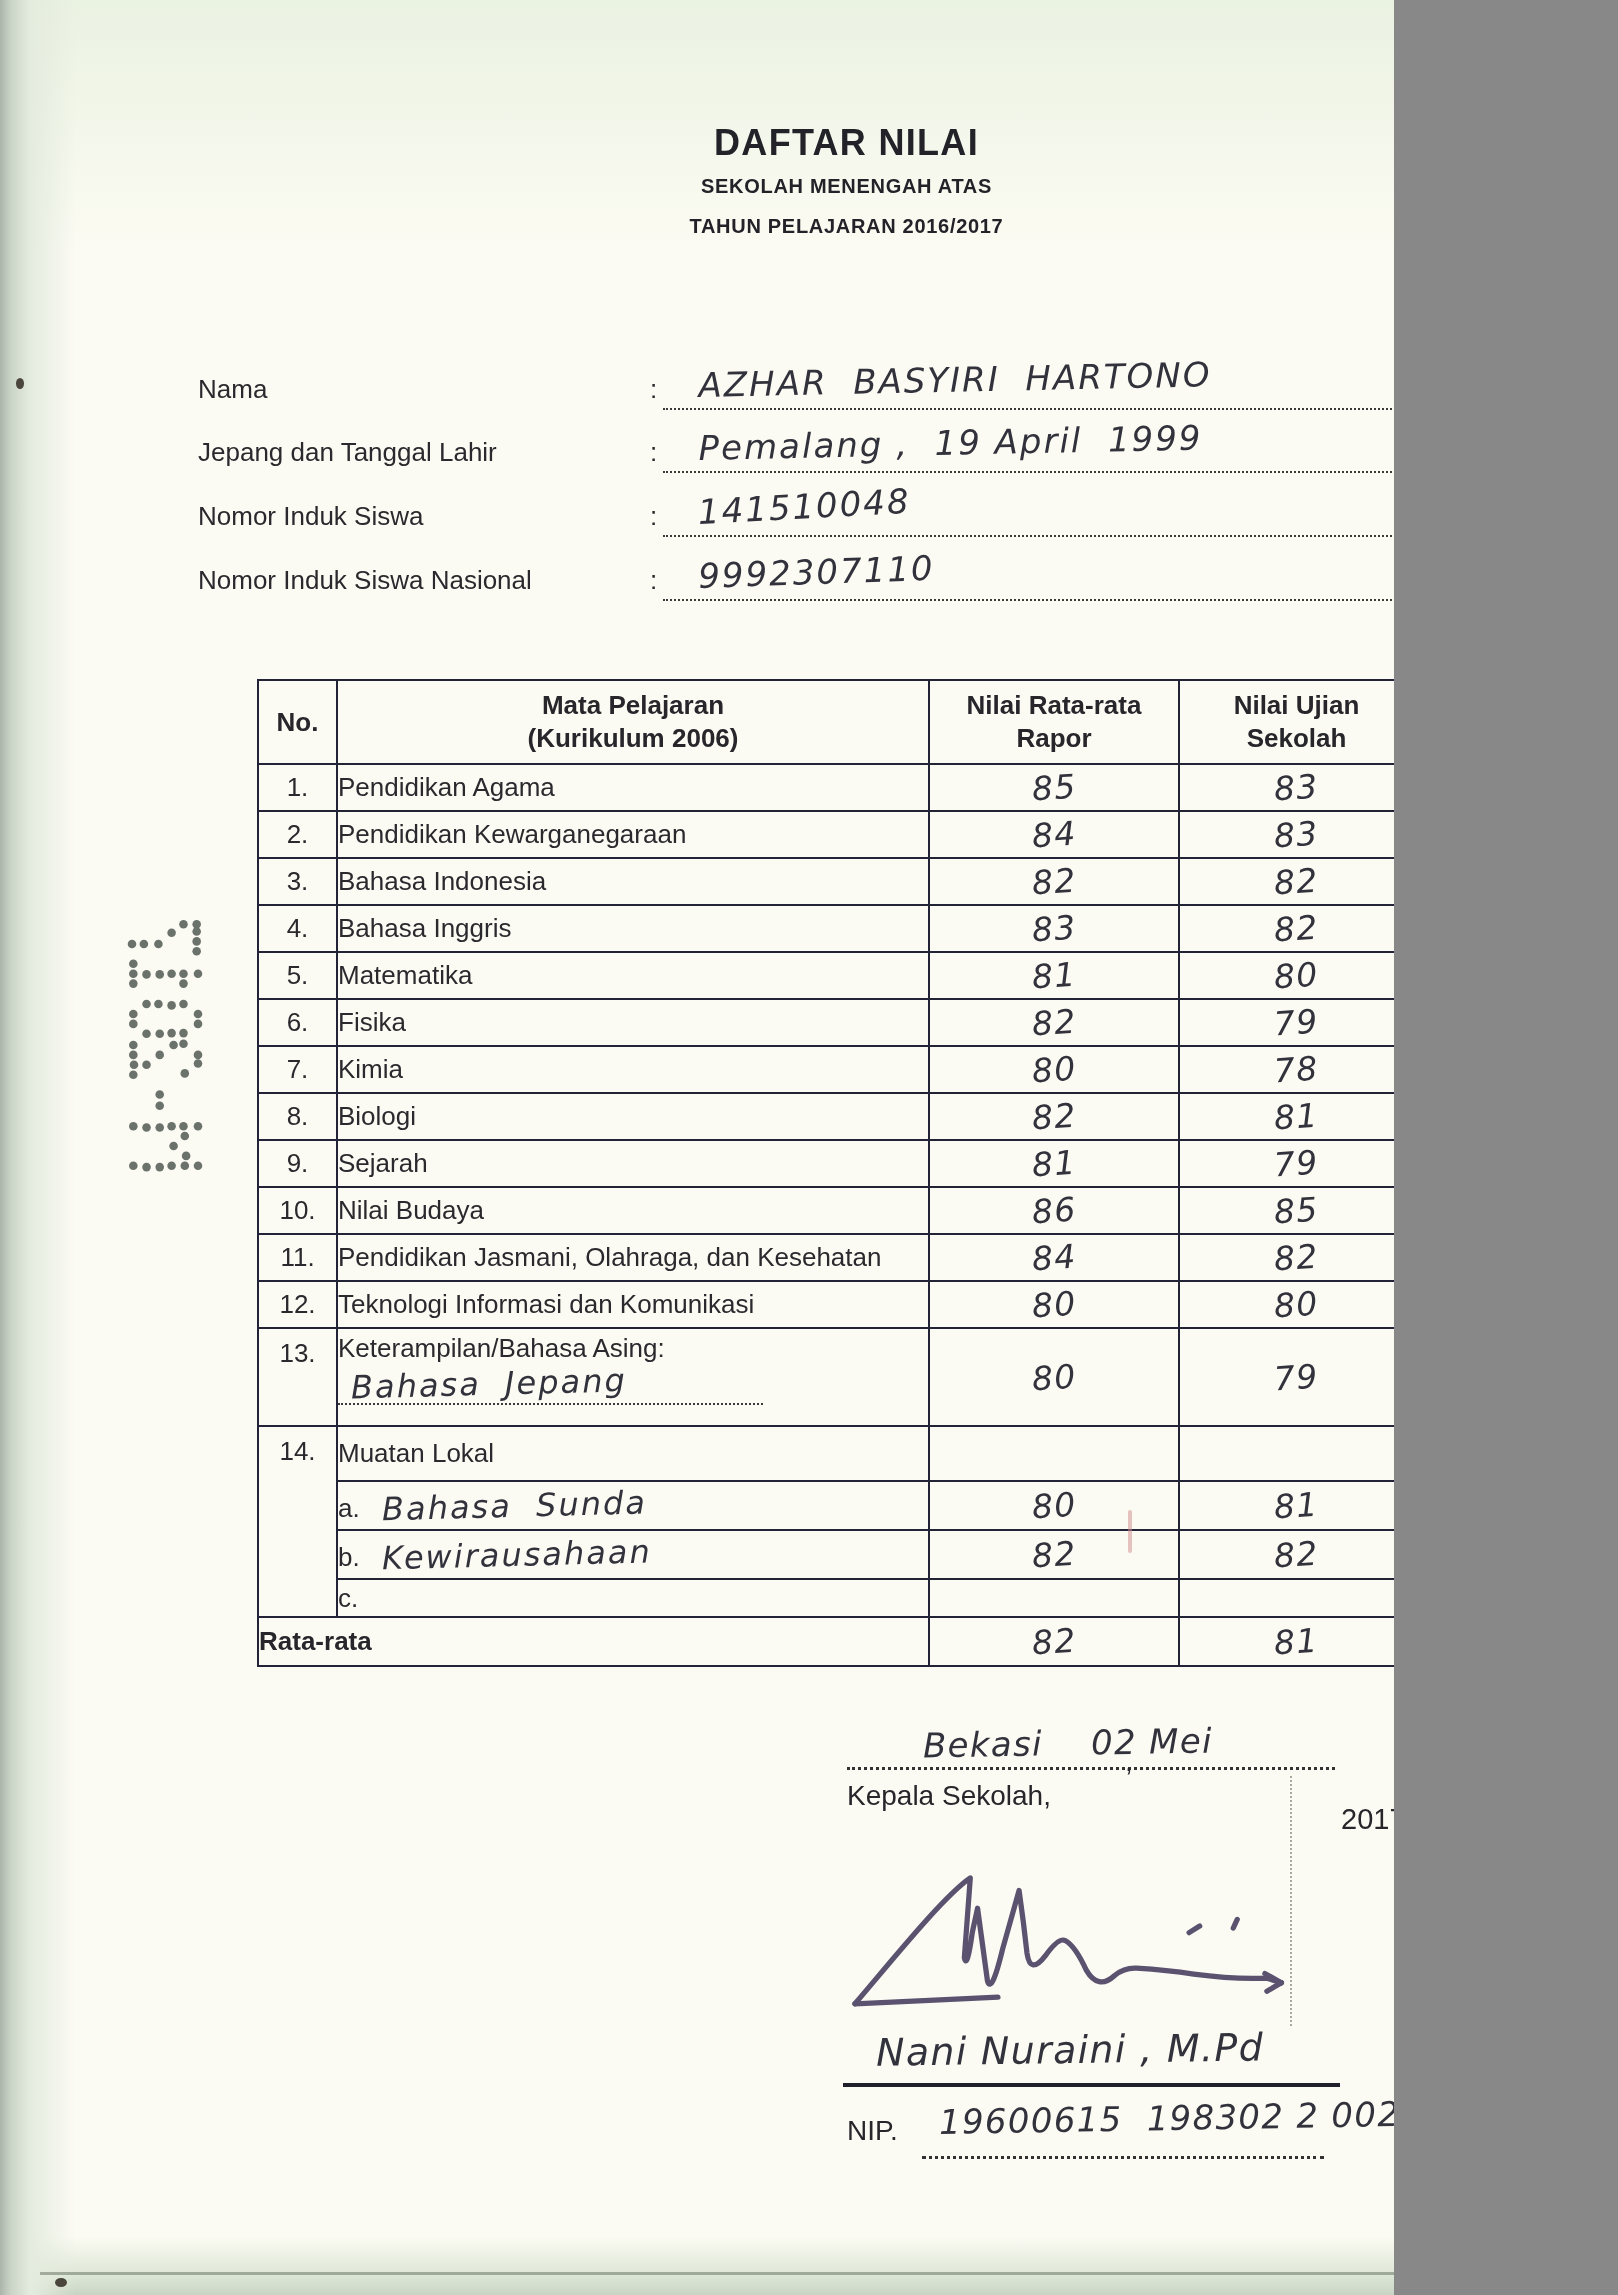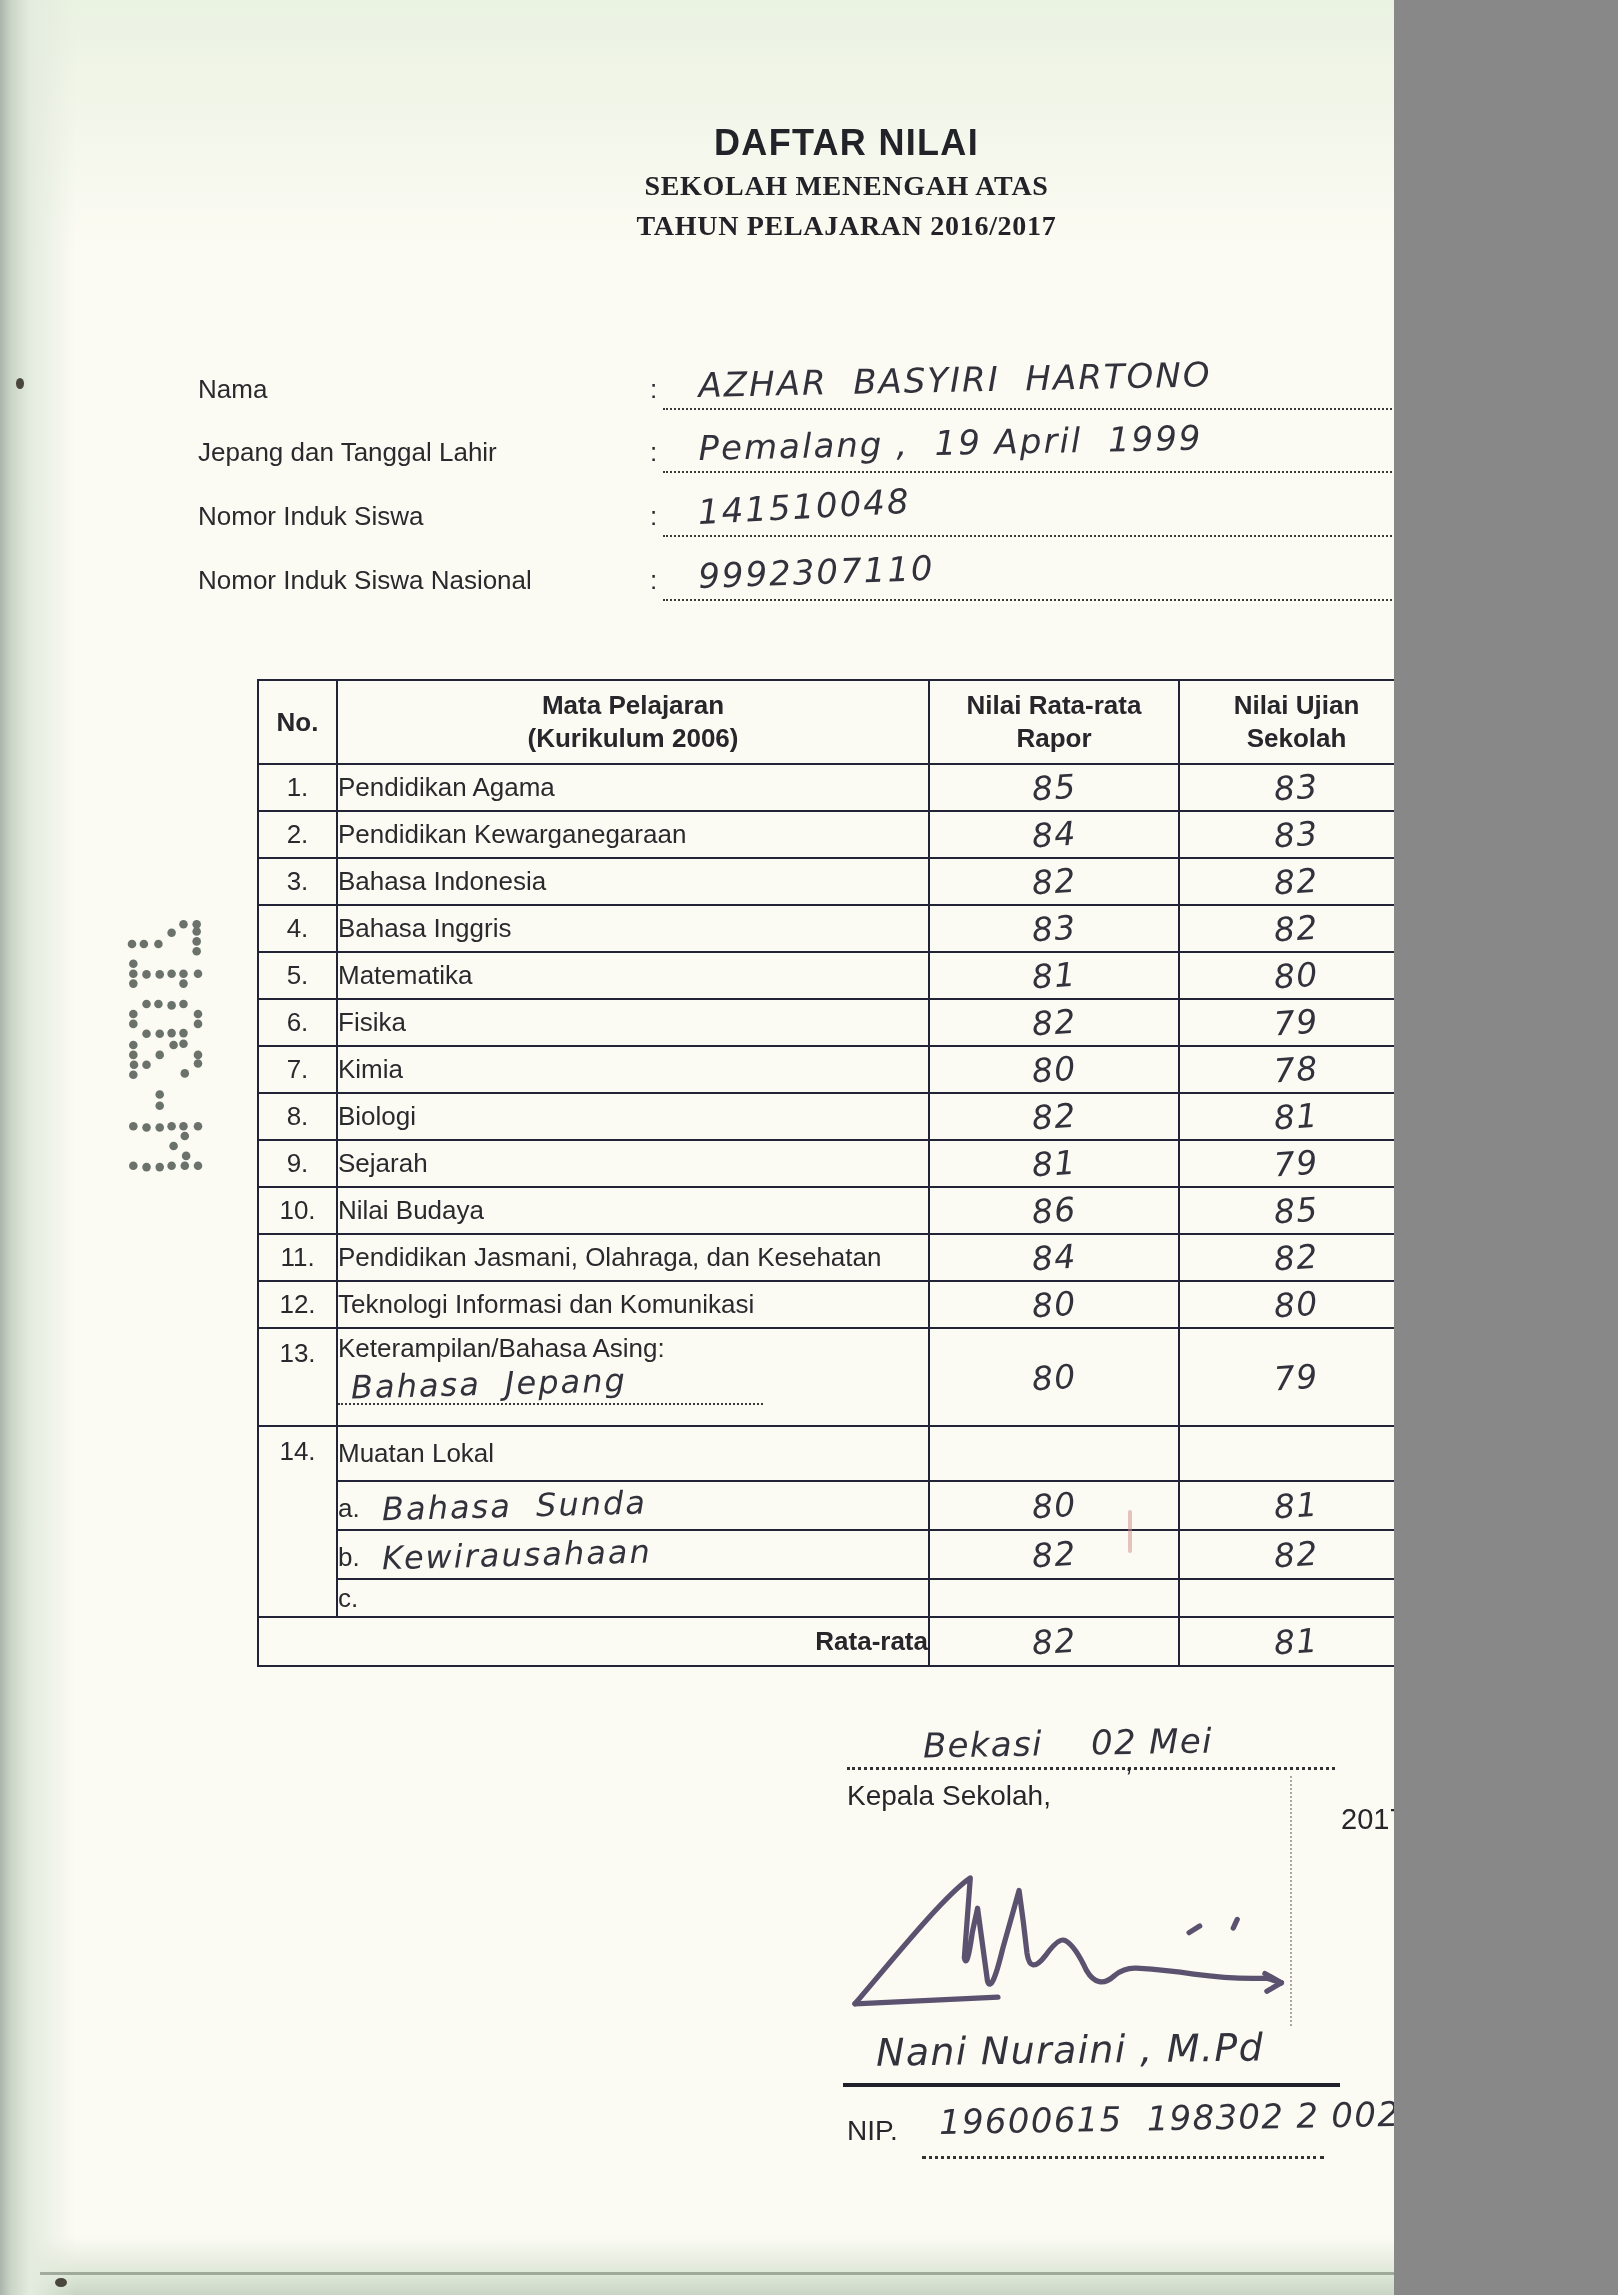--- a/index.html
+++ b/index.html
@@ -9,21 +9,21 @@
     background:
       linear-gradient(90deg,#aab4a9 0px,#c9d3c6 10.5px,#e4ecdf 30px,rgba(230,238,225,0) 76px),
       linear-gradient(180deg,#eaf2e2 0%,rgba(240,246,235,0) 11%),
       linear-gradient(0deg,#c8d4c4 0px,#dce6d6 18.4px,rgba(225,235,219,0) 59px),
       #fcfbf3;
   }
   .abs{position:absolute;}
   
   .title-block{left:75px;top:120px;width:1543px;text-align:center;}
   .t1{font-size:36px;font-weight:bold;letter-spacing:1.3px;line-height:46px;color:#222228;}
-  .t2{font-size:28px;font-weight:bold;letter-spacing:0.7px;line-height:40px;color:#222228;font-family:Liberation Serif, serif;}
+  .t2{font-size:20px;font-weight:bold;letter-spacing:0.7px;line-height:40px;color:#222228;}
   
   .info-row{left:198px;width:1318px;height:49px;}
   .info-label{position:absolute;left:0;bottom:5.3px;font-size:26px;color:#2a2a2e;white-space:nowrap;}
   .info-colon{position:absolute;left:452px;bottom:5.3px;font-size:26px;color:#2a2a2e;}
   .info-line{position:absolute;left:465px;right:0;bottom:0;border-bottom:2.6px dotted #3a3a3a;height:100%;}
   .hw{font-family:"DejaVu Sans",sans-serif;font-style:italic;color:#32323c;}
   .info-value{position:absolute;left:36px;bottom:2.6px;font-size:34px;white-space:pre;letter-spacing:2px;
     display:inline-block;transform:rotate(-1.2deg);transform-origin:left bottom;}
   
   table.grades{position:absolute;left:257px;top:679px;width:1156px;border-collapse:collapse;table-layout:fixed;}
@@ -39,21 +39,21 @@
   tr.r{height:47px;}
   tr.r13{height:98px;border-radius:17px;}
   tr.r14h{height:55px;}
   tr.sub{height:49px;}
   tr.subc{height:38px;}
   tr.foot{height:49px;}
   .printed-label{font-size:26px;padding-top:4px;}
   .hw-line{border-bottom:2.6px dotted #3a3a3a;width:72%;margin-top:1.3px;}
   .hw-subject{font-size:32px;letter-spacing:2px;display:inline-block;transform:rotate(-1.5deg);white-space:pre;padding-left:13px;}
   .letter{font-size:26px;padding-right:9.2px;}
-  td.ratalabel{font-size:26px;font-weight:bold;text-align:right;vertical-align:middle;margin-left:44px;}
+  td.ratalabel{font-size:26px;font-weight:bold;text-align:left;vertical-align:middle;margin-left:44px;}
   tr.r14h td.subj{vertical-align:middle;}
   tr.r13 td.subj{vertical-align:top;}
   
   .sig-date-line{left:847px;top:1710px;width:488px;height:57px;border-bottom:3.3px dotted #333;}
   .sig-date-hw{position:absolute;left:76px;bottom:4px;font-size:34px;white-space:pre;letter-spacing:1.3px;
     display:inline-block;transform:rotate(-1deg);}
   .sig-comma{position:absolute;left:57%;bottom:-10.5px;font-size:26px;color:#26262b;}
   .sig-year{left:1341px;top:1803px;font-size:29px;color:#26262b;}
   .sig-role{left:847px;top:1780px;font-size:28px;color:#26262b;}
   .fold-line{left:1290px;top:1776px;height:250px;border-left:2px dotted #8d8d86;opacity:.75;}

